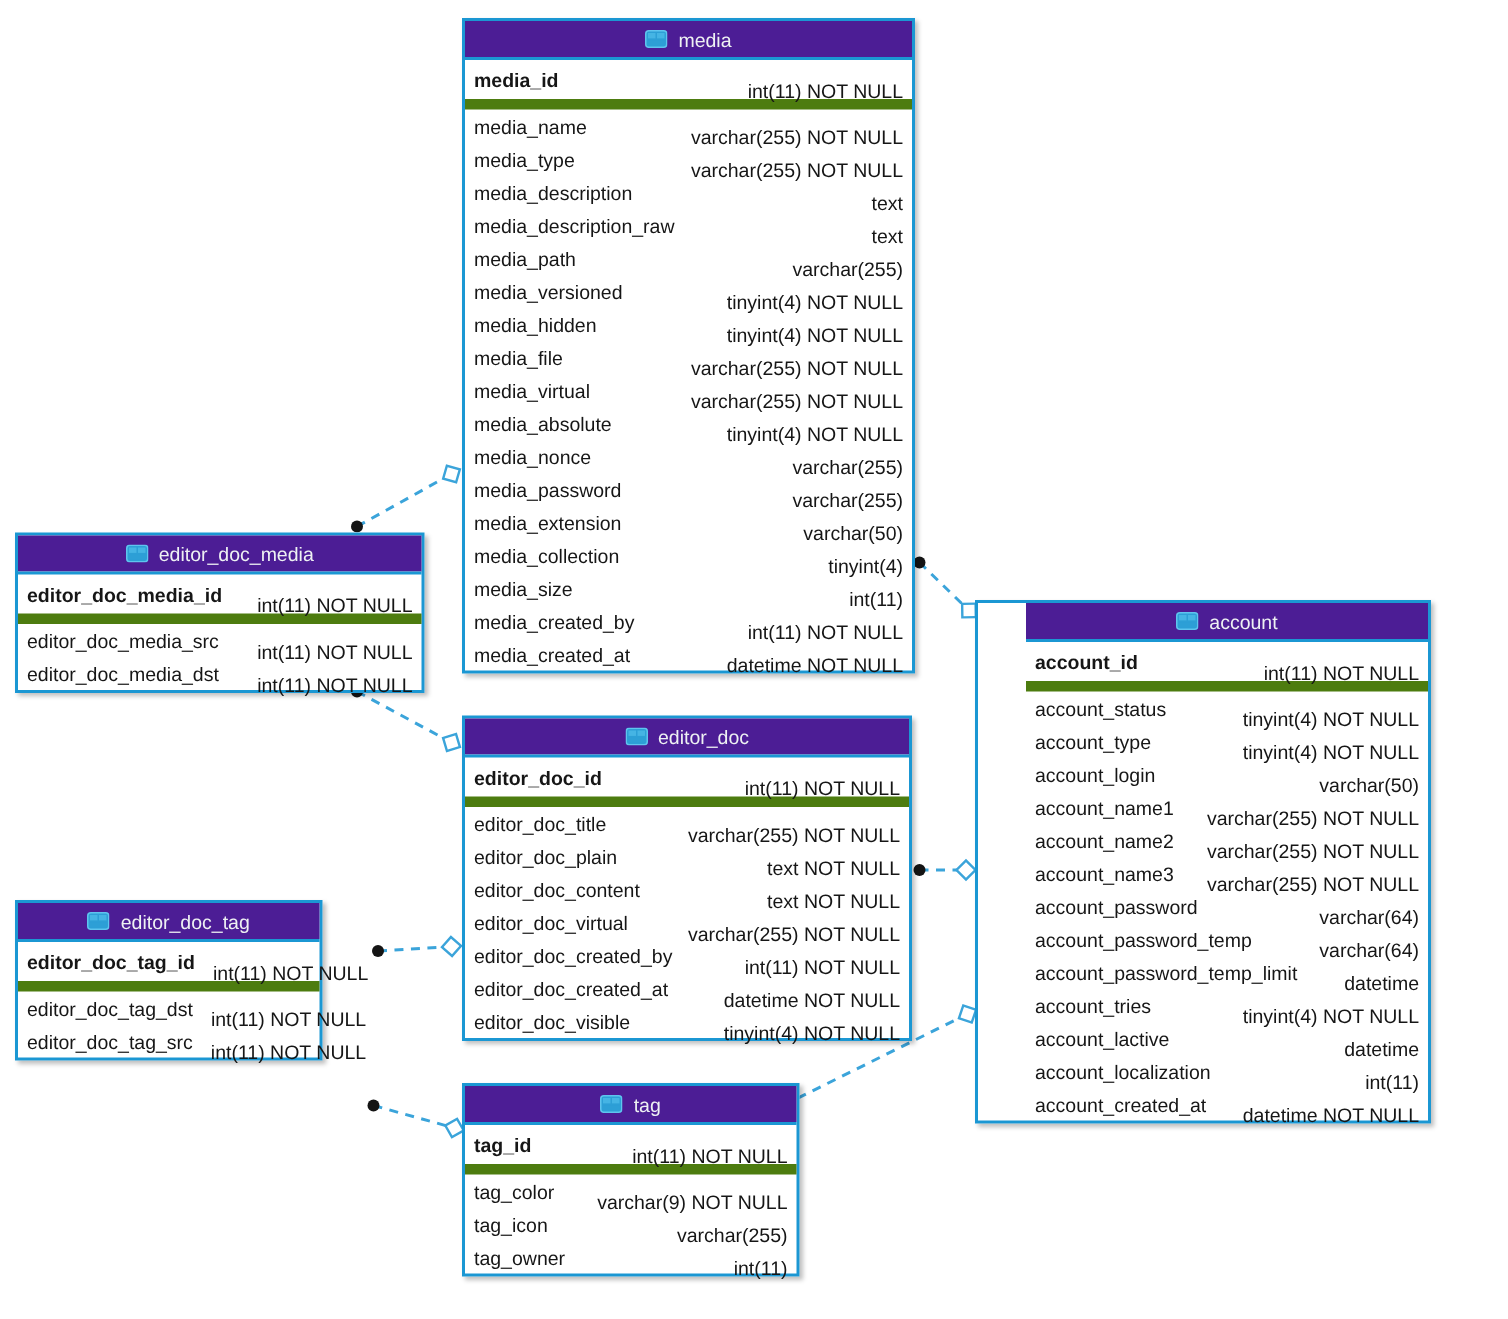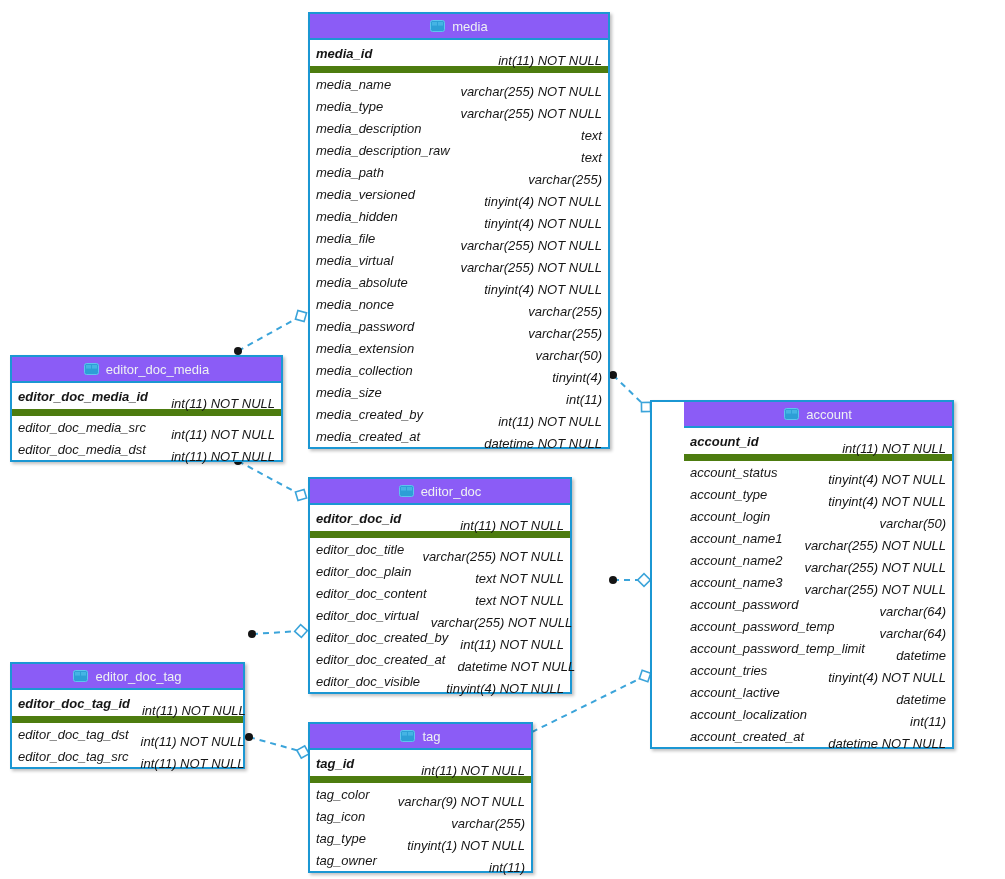--- a/index.html
+++ b/index.html
@@ -25,42 +25,41 @@
   .table {
     position: absolute;
     border: 2px solid #1b97d3;
     background: #ffffff;
     box-shadow: 2px 2px 3px rgba(0,0,0,0.25);
     box-sizing: border-box;
     z-index: 2;
   }
   .table-header {
     height: 24px;
-    background: #8b5cf6;
+    background: #4c1d95;
     color: #eef1f3;
     display: flex;
     align-items: center;
     justify-content: center;
     gap: 7px;
     font-size: 13px;
     cursor: move;
   }
   .table-icon { display: inline-flex; align-items: center; }
   .pk-section { border-top: 2px solid #1b97d3; }
   .col-section { border-top: 7px solid #4d7c0f; }
   .row {
     display: flex;
     justify-content: space-between;
     align-items: center;
     padding: 0 6px;
     font-size: 13px;
     color: #161616;
     white-space: nowrap;
     height: 22px;
-    font-style: italic;
   }
   .row.pk { height: 26px; }
   .row.pk .cname { font-weight: bold; }
   .cname { text-align: left; }
   .ctype { text-align: right; margin-left: 12px; margin-top: 14px; }
 </style>
 </head>
 <body>
 
 <div class="canvas">
@@ -201,21 +200,21 @@
           <span class="cname">editor_doc_media_src</span>
           <span class="ctype">int(11) NOT NULL</span>
         </div>
         <div class="row">
           <span class="cname">editor_doc_media_dst</span>
           <span class="ctype">int(11) NOT NULL</span>
         </div>
       </div>
   </div>
 
-  <div class="table" style="left: 308px; top: 477px; width: 264px;">
+  <div class="table" style="left: 308px; top: 477px; width: 300px;">
     <div class="table-header">
       <span class="table-icon">
           <svg width="15" height="12" viewBox="0 0 15 12">
             <rect x="0.5" y="0.5" width="14" height="11" rx="2" fill="#2d9fd6" stroke="#5fc4ee"></rect>
             <rect x="2" y="2" width="5" height="3.6" fill="#45b4e4"></rect>
             <rect x="8" y="2" width="5" height="3.6" fill="#45b4e4"></rect>
             <rect x="2" y="6.8" width="11" height="3.4" fill="#2d9fd6"></rect>
           </svg>
         </span>
       <span class="table-title">editor_doc</span>
@@ -251,21 +250,21 @@
           <span class="cname">editor_doc_created_at</span>
           <span class="ctype">datetime NOT NULL</span>
         </div>
         <div class="row">
           <span class="cname">editor_doc_visible</span>
           <span class="ctype">tinyint(4) NOT NULL</span>
         </div>
       </div>
   </div>
 
-  <div class="table" style="left: 10px; top: 662px; width: 235px;">
+  <div class="table" style="left: 10px; top: 600px; width: 205px;">
     <div class="table-header">
       <span class="table-icon">
           <svg width="15" height="12" viewBox="0 0 15 12">
             <rect x="0.5" y="0.5" width="14" height="11" rx="2" fill="#2d9fd6" stroke="#5fc4ee"></rect>
             <rect x="2" y="2" width="5" height="3.6" fill="#45b4e4"></rect>
             <rect x="8" y="2" width="5" height="3.6" fill="#45b4e4"></rect>
             <rect x="2" y="6.8" width="11" height="3.4" fill="#2d9fd6"></rect>
           </svg>
         </span>
       <span class="table-title">editor_doc_tag</span>
@@ -309,24 +308,20 @@
     <div class="col-section">
         <div class="row">
           <span class="cname">tag_color</span>
           <span class="ctype">varchar(9) NOT NULL</span>
         </div>
         <div class="row">
           <span class="cname">tag_icon</span>
           <span class="ctype">varchar(255)</span>
         </div>
         <div class="row">
-          <span class="cname">tag_type</span>
-          <span class="ctype">tinyint(1) NOT NULL</span>
-        </div>
-        <div class="row">
           <span class="cname">tag_owner</span>
           <span class="ctype">int(11)</span>
         </div>
       </div>
   </div>
 
   <div class="table" style="left: 650px; top: 400px; width: 304px; padding-left: 32px;">
     <div class="table-header">
       <span class="table-icon">
           <svg width="15" height="12" viewBox="0 0 15 12">

